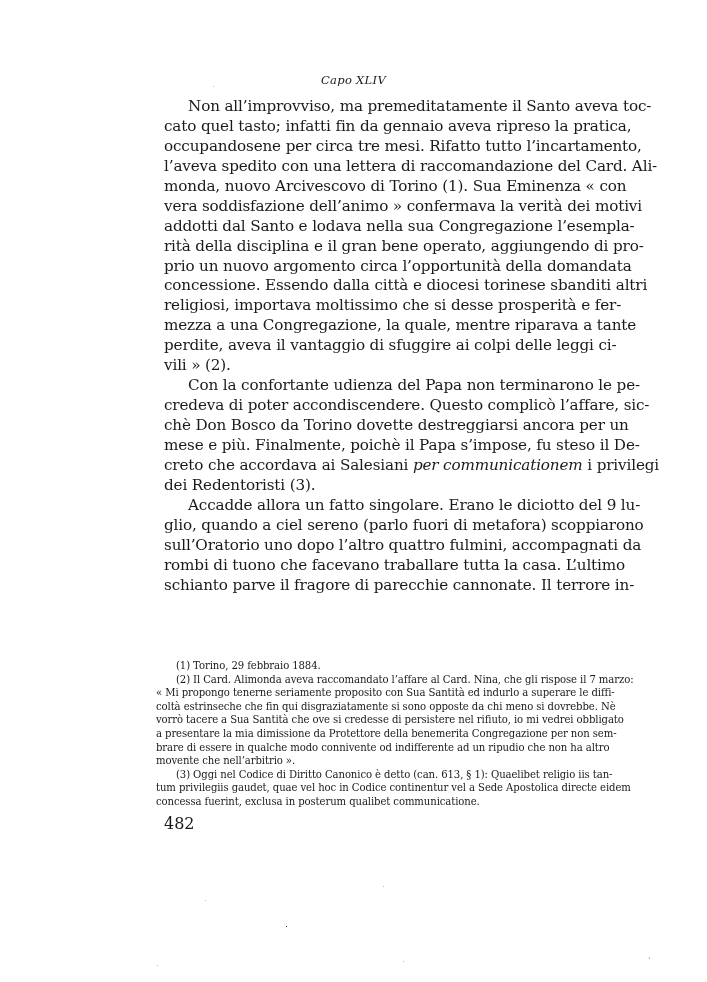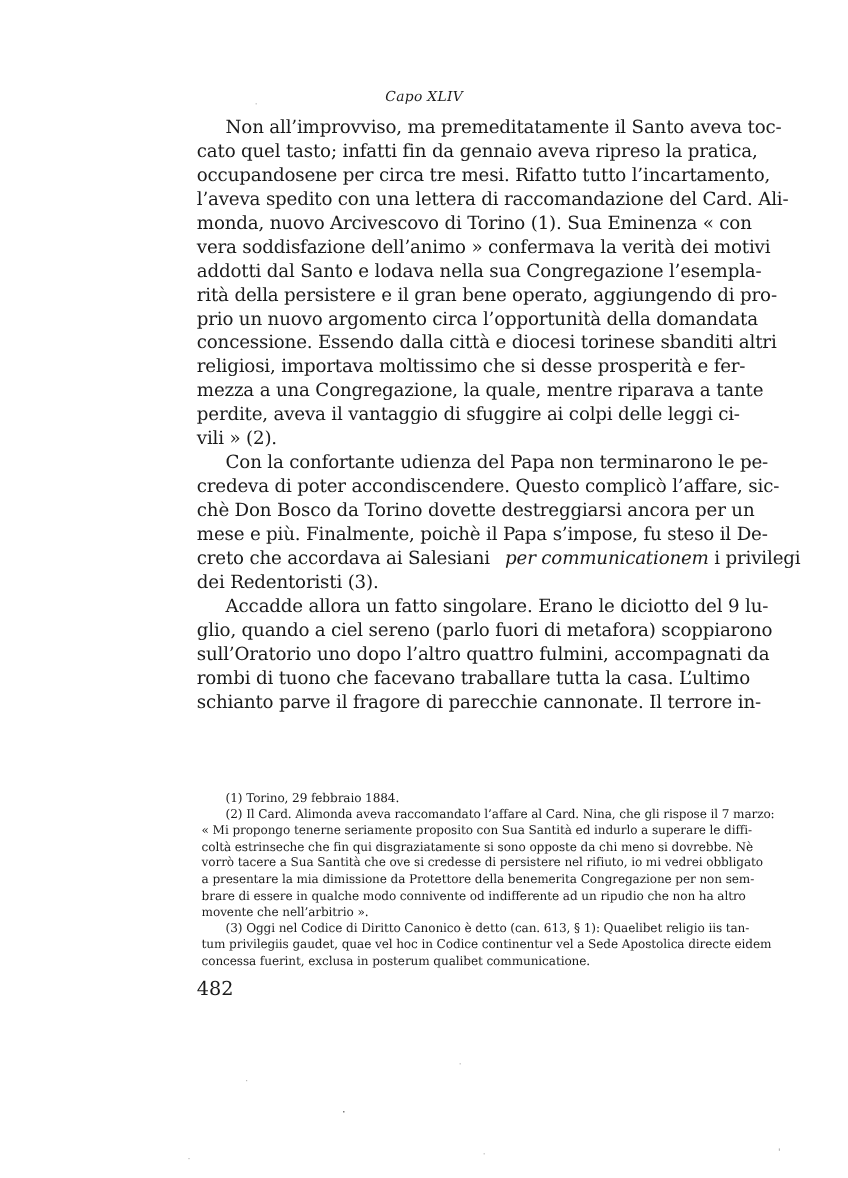--- a/index.html
+++ b/index.html
@@ -41,25 +41,25 @@
     height: 19.95px;
     line-height: 19.95px;
     font-size: 15.2px;
     white-space: nowrap;
     text-align: justify;
     text-align-last: justify;
     letter-spacing: -0.15px;
   }
   .line.indent { padding-left: 24px; }
   .line.last { text-align-last: left; }
-  .line i { font-style: italic; margin-left: 8px; }
+  .line i { font-style: italic; }
 
   .footnotes {
     position: absolute;
-    left: 168px;
+    left: 156px;
     top: 659px;
     width: 413px;
   }
   .fn-line {
     height: 13.6px;
     line-height: 13.6px;
     font-size: 10.1px;
     white-space: nowrap;
     text-align: justify;
     text-align-last: justify;
@@ -90,21 +90,21 @@
   <div class="running-head">Capo XLIV</div>
 
   <div class="body-text">
     <div class="line indent">Non all’improvviso, ma premeditatamente il Santo aveva toc-</div>
     <div class="line">cato quel tasto; infatti fin da gennaio aveva ripreso la pratica,</div>
     <div class="line">occupandosene per circa tre mesi. Rifatto tutto l’incartamento,</div>
     <div class="line">l’aveva spedito con una lettera di raccomandazione del Card. Ali-</div>
     <div class="line">monda, nuovo Arcivescovo di Torino (1). Sua Eminenza « con</div>
     <div class="line">vera soddisfazione dell’animo » confermava la verità dei motivi</div>
     <div class="line">addotti dal Santo e lodava nella sua Congregazione l’esempla-</div>
-    <div class="line">rità della persistere e il gran bene operato, aggiungendo di pro-</div>
+    <div class="line">rità della disciplina e il gran bene operato, aggiungendo di pro-</div>
     <div class="line">prio un nuovo argomento circa l’opportunità della domandata</div>
     <div class="line">concessione. Essendo dalla città e diocesi torinese sbanditi altri</div>
     <div class="line">religiosi, importava moltissimo che si desse prosperità e fer-</div>
     <div class="line">mezza a una Congregazione, la quale, mentre riparava a tante</div>
     <div class="line">perdite, aveva il vantaggio di sfuggire ai colpi delle leggi ci-</div>
     <div class="line last">vili » (2).</div>
     <div class="line indent">Con la confortante udienza del Papa non terminarono le pe-</div>
     <div class="line">credeva di poter accondiscendere. Questo complicò l’affare, sic-</div>
     <div class="line">chè Don Bosco da Torino dovette destreggiarsi ancora per un</div>
     <div class="line">mese e più. Finalmente, poichè il Papa s’impose, fu steso il De-</div>

